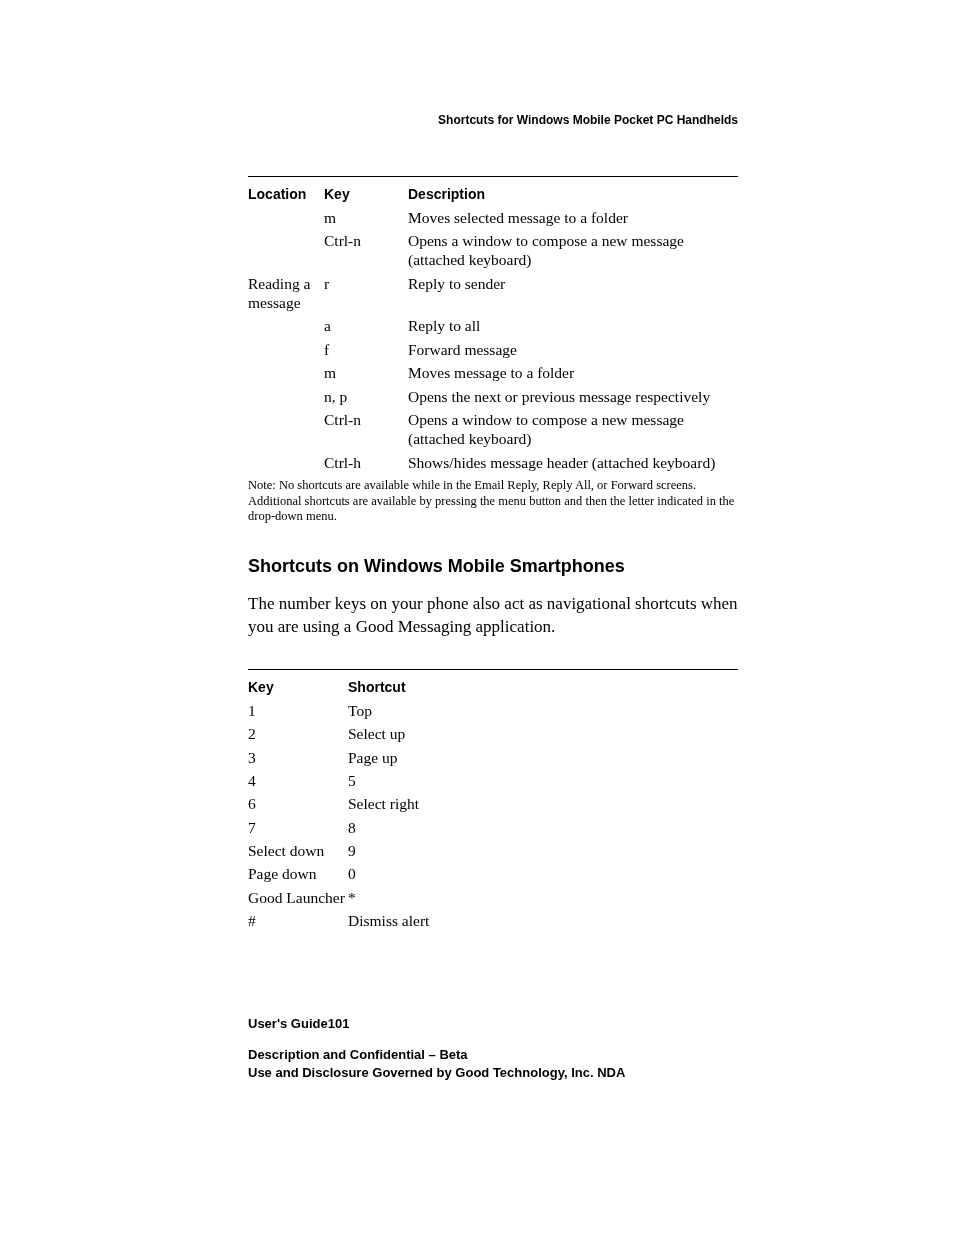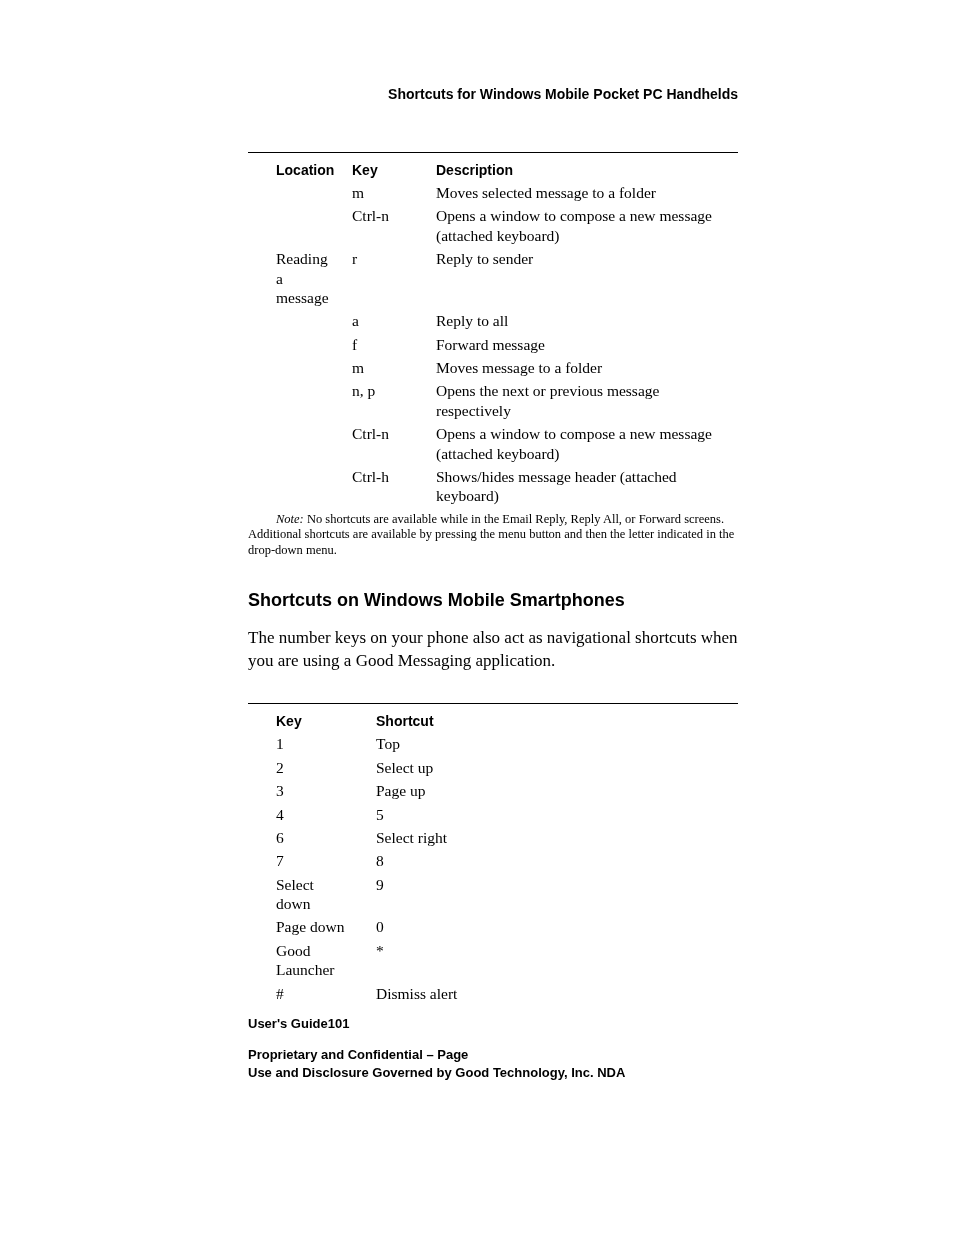--- a/index.html
+++ b/index.html
@@ -1,28 +1,28 @@
 <!DOCTYPE html>
 <html><head>
 <meta charset="utf-8">
 <style>
   html,body{margin:0;padding:0;background:#fff;color:#000;}
   body{font-family:"Book Antiqua","Palatino Linotype",Palatino,Georgia,serif;
        font-size:15.5px;line-height:1.25;width:954px;min-height:1235px;position:relative;}
   .page{position:absolute;left:248px;top:0;width:490px;}
   .running-head{font-family:Arial,Helvetica,sans-serif;font-weight:700;
-       font-size:14px;text-align:right;margin-top:86px;margin-bottom:48px;}
+       font-size:12px;text-align:right;margin-top:113px;margin-bottom:48px;}
   .topline{border-top:1px solid #000;height:0;margin-top:10px;margin-bottom:7px;}
   .tbl{display:grid;row-gap:0;}
   .t1{grid-template-columns:76px 84px 1fr;}
   .t2{grid-template-columns:100px 1fr;}
   .hd{font-family:Arial,Helvetica,sans-serif;font-weight:700;font-size:14px;}
-  .cell{padding:2px 0;margin-left:28px;}
+  .cell{padding:2px 0;}
   .note{font-size:12.5px;line-height:1.25;margin-top:4px;margin-bottom:30px;}
-  .note-label{font-style:italic;margin-left:28px;}
+  .note-label{}
   .h2{font-family:Arial,Helvetica,sans-serif;font-weight:700;font-size:18px;margin:4px 0 10px 0;}
   .para{font-size:17px;line-height:1.35;margin-bottom:30px;margin-top:16px;}
   .footer{position:absolute;left:248px;top:1016px;width:490px;}
   .footer-top{display:flex;justify-content:flex-start;
        font-family:Arial,Helvetica,sans-serif;font-weight:700;font-size:13px;margin-bottom:14px;}
   .footer-lines{font-family:Arial,Helvetica,sans-serif;font-weight:700;font-size:13px;line-height:1.35;}
 </style>
 </head>
 <body>
 
@@ -98,16 +98,16 @@
     </div>
 
 </div>
 
 <div class="footer">
   <div class="footer-top">
     <span>User's Guide</span>
     <span>101</span>
   </div>
   <div class="footer-lines">
-    <div>Proprietary and Confidential – Page</div>
+    <div>Description and Confidential – Beta</div>
     <div>Use and Disclosure Governed by Good Technology, Inc. NDA</div>
   </div>
 </div>
 
 </body></html>

